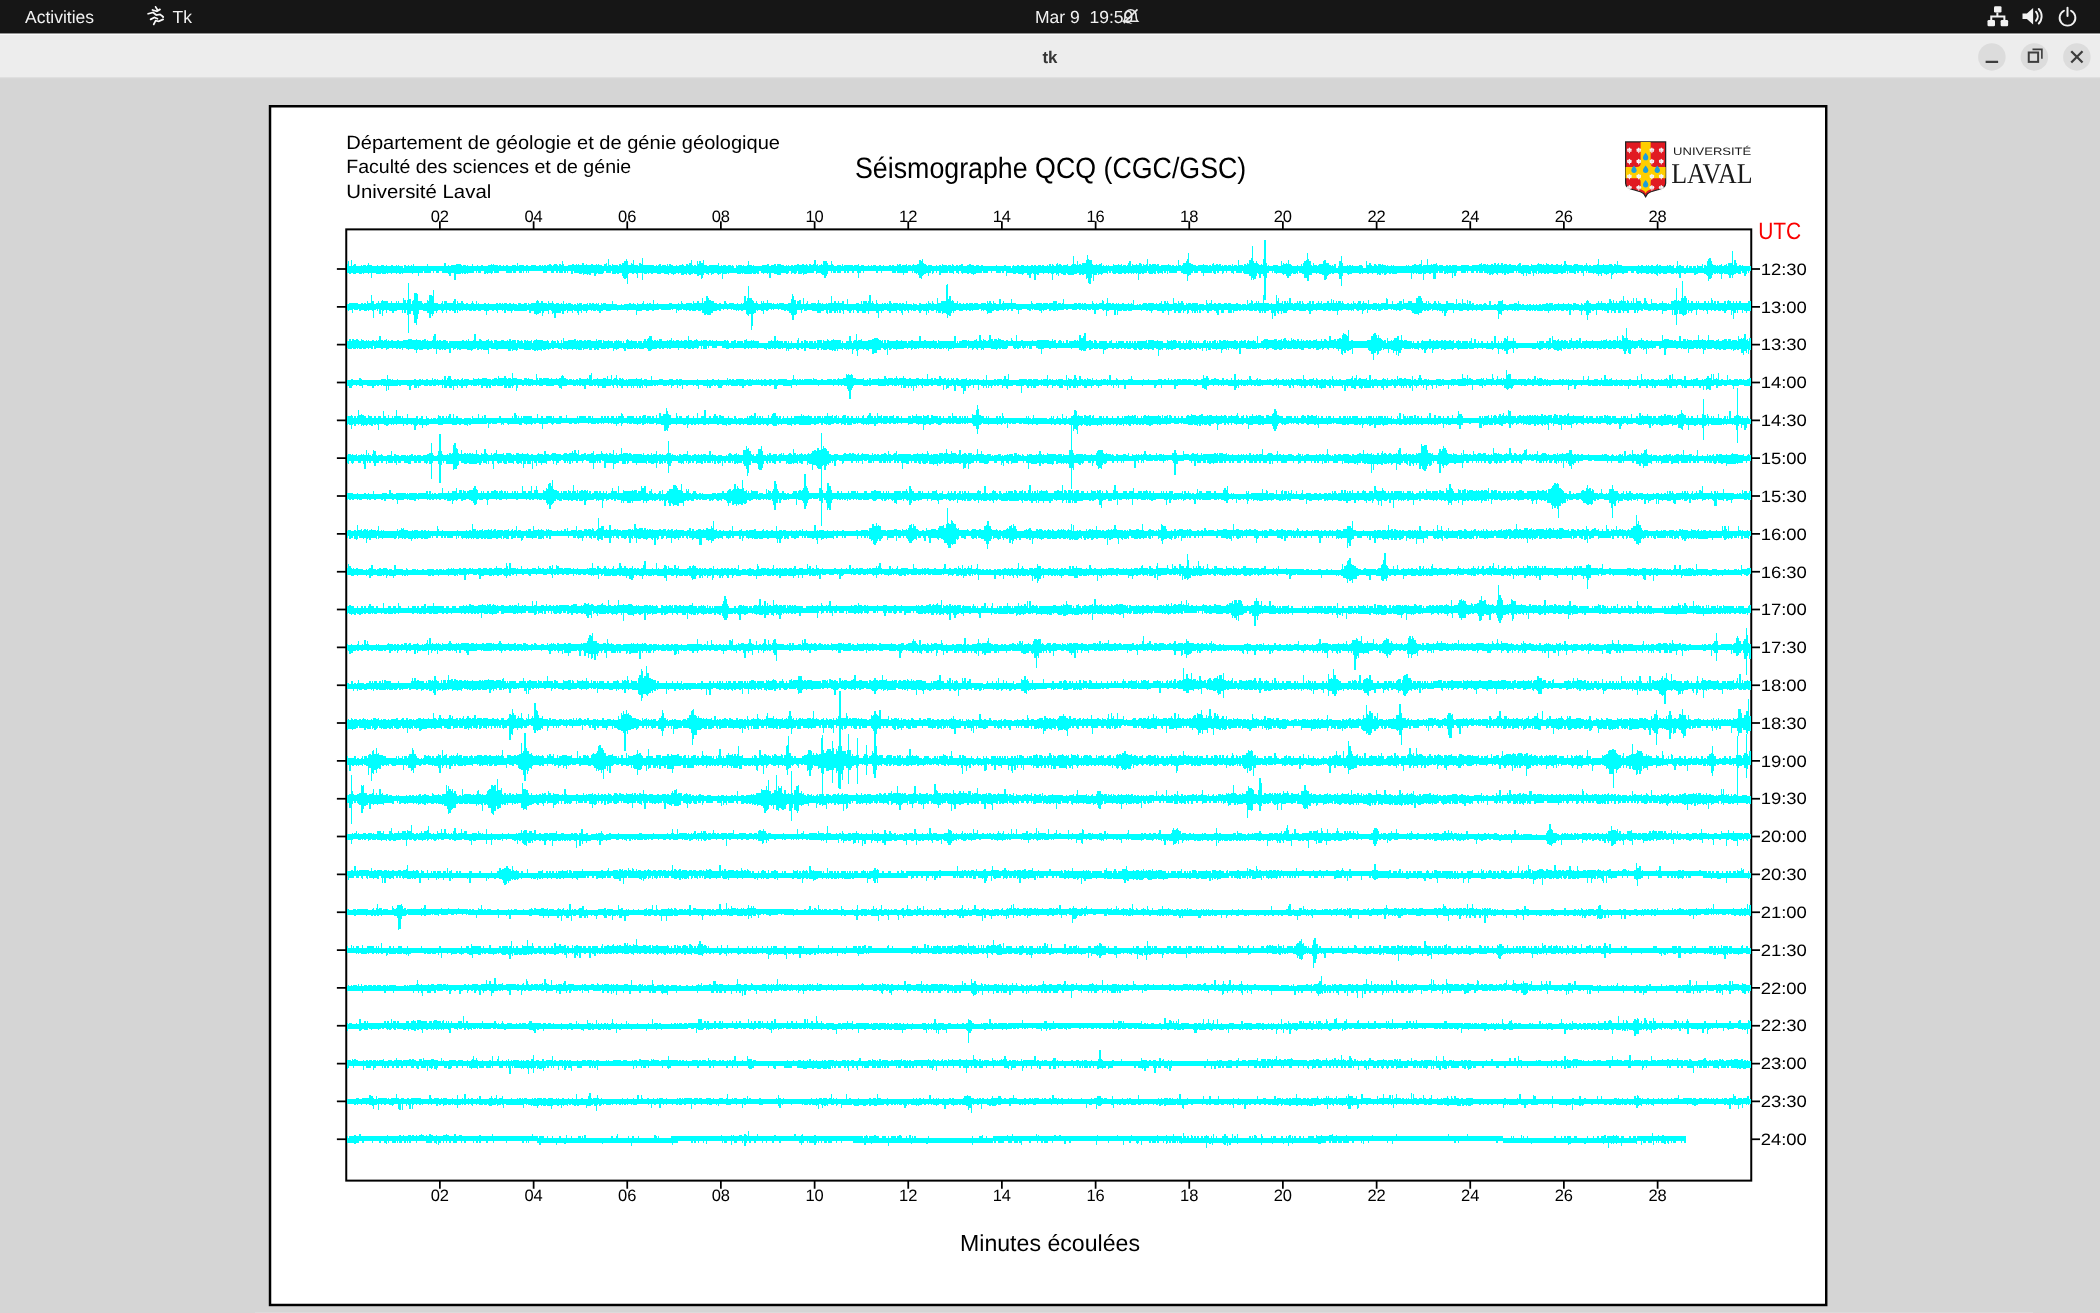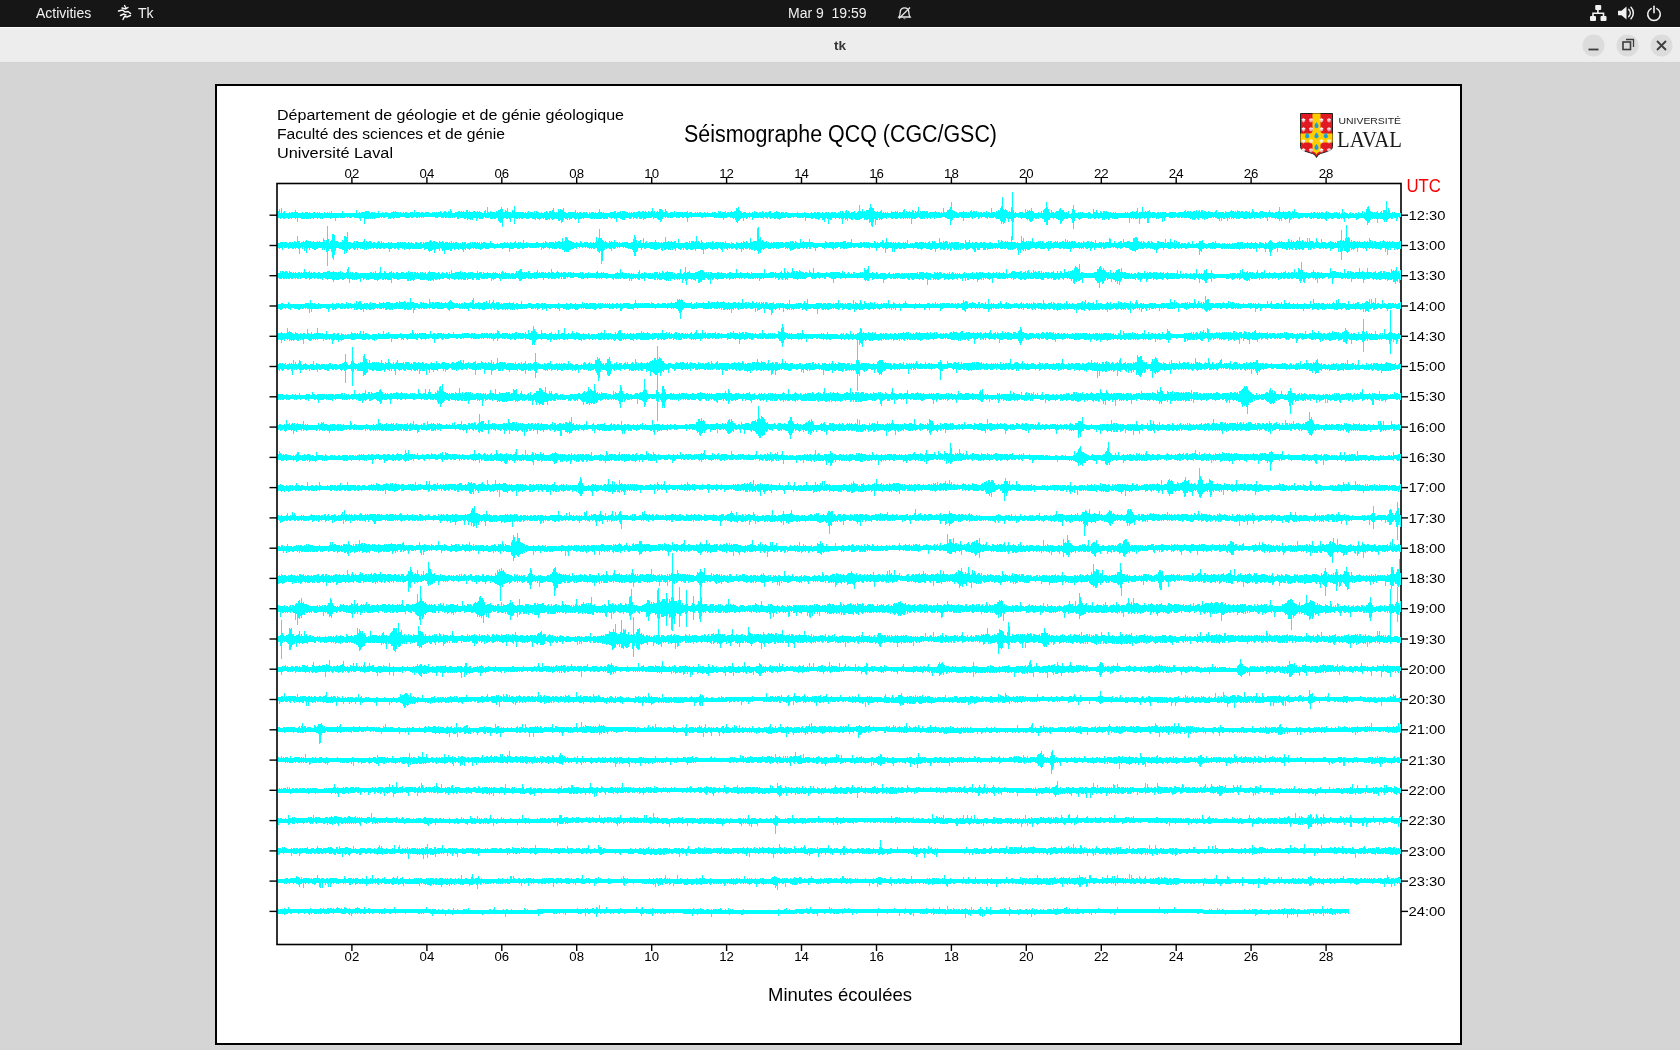--- a/index.html
+++ b/index.html
@@ -4,23 +4,23 @@
 #topbar{position:absolute;left:0;top:0;width:1680px;height:27px;background:#161616;color:#f2f2f2;font-size:14px}
 #titlebar{position:absolute;left:0;top:27px;width:1680px;height:36px;background:#ededed;border-top:1px solid #fbfbfb;border-bottom:1px solid #d2d2d2;box-sizing:border-box}
 #content{position:absolute;left:0;top:63px;width:1680px;height:987px;background:#d5d5d5}
 #panel{position:absolute;left:215px;top:84px;width:1243px;height:957px;background:#fff;border:2px solid #000}
 .tb{position:absolute;top:0;height:27px;line-height:27px}
 svg{position:absolute;left:0;top:0}
 </style></head><body>
 <div id="content"></div>
 <div id="panel"></div>
 <div id="topbar">
-<span class="tb" style="left:36px">Activities</span>
+<span class="tb" style="left:20px">Activities</span>
 <span class="tb" style="left:138px">Tk</span>
-<span class="tb" style="left:788px">Mar 9&nbsp; 19:59</span>
+<span class="tb" style="left:828px">Mar 9&nbsp; 19:59</span>
 </div>
 <div id="titlebar">
     <div style="text-align:center;font-weight:bold;font-size:13.5px;color:#363636;line-height:35px">tk</div>
   </div>
 <svg width="1680" height="1050" viewBox="0 0 1680 1050">
 <g fill="#f4f4f4">
 <g transform="translate(117,4)" stroke="#fafafa" stroke-width="1.4" fill="none" stroke-linecap="round">
         <path d="M7.5 1.5 l1.5 2.5 M5 4 l3.5 1 2.5 -1.5 M1.5 7 l4 -1 2.5 2 3 -0.5 2 1.5 M3.5 11.5 l3 -1.5 2.5 1 M6 15.5 l1.5 -3 2.5 0.5 3.5 -1.5"></path>
         <circle cx="13.5" cy="9.5" r="0.8" fill="#fafafa" stroke="none"></circle>
       </g>

